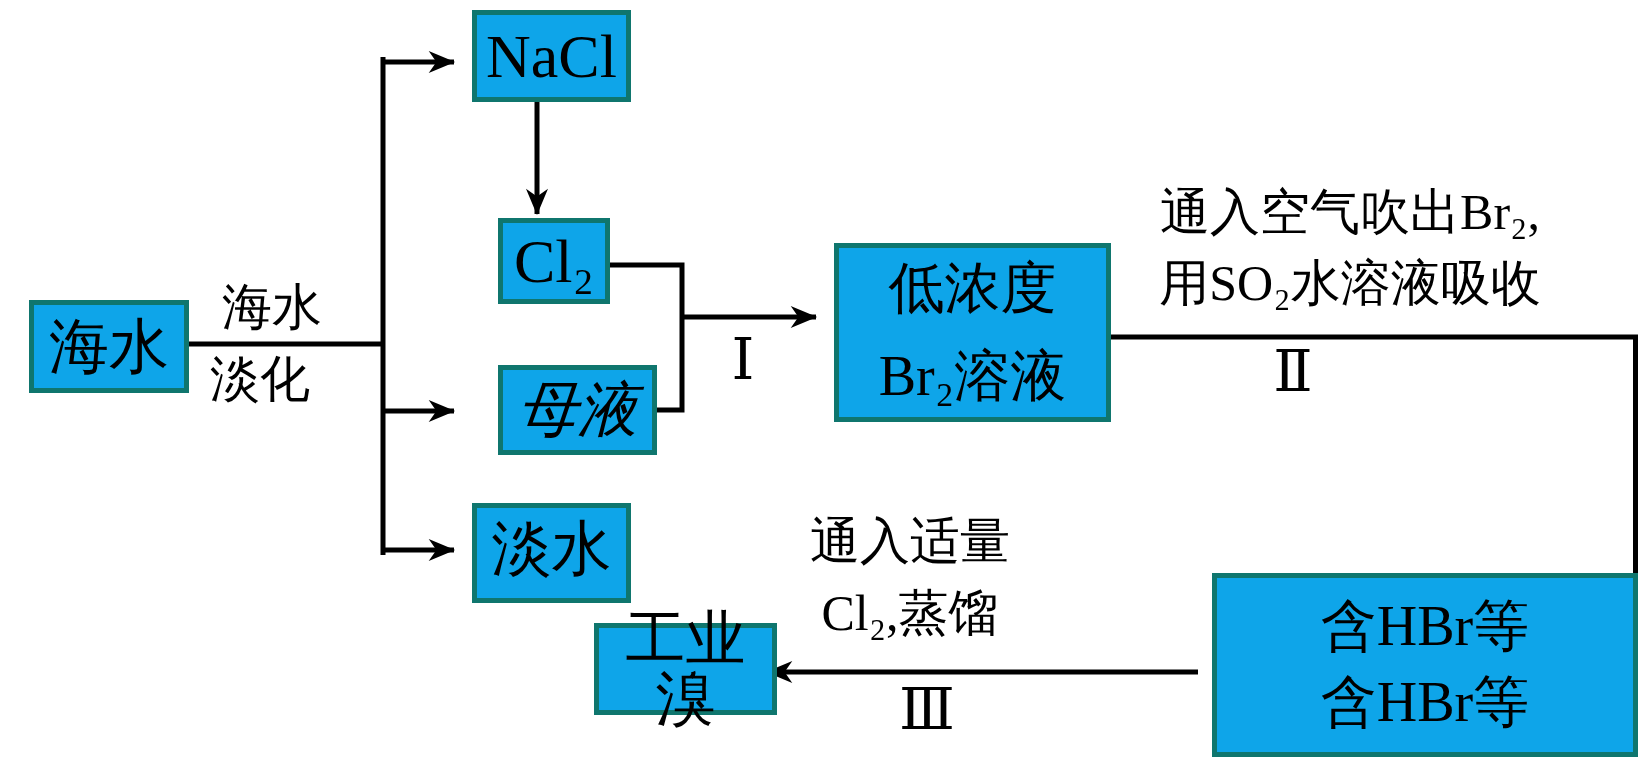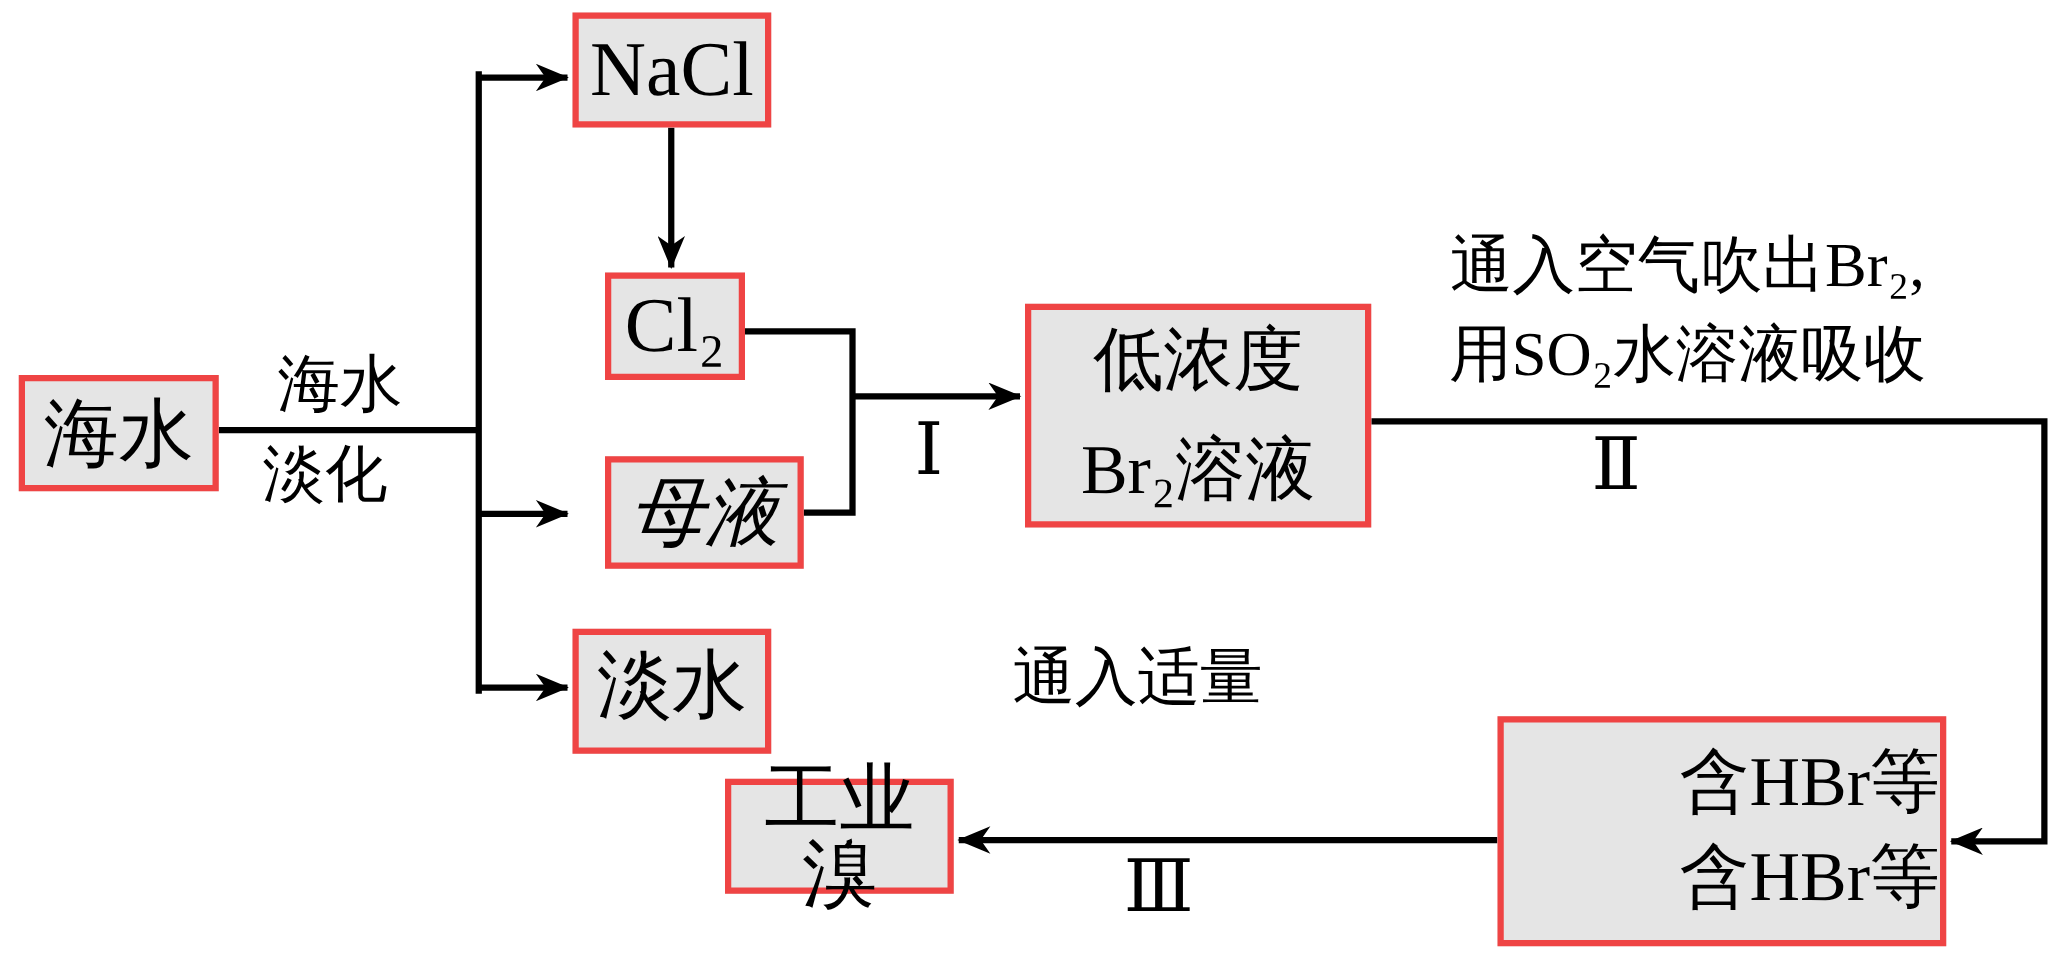--- a/index.html
+++ b/index.html
@@ -18,29 +18,30 @@
   }
   #wires {
     position: absolute;
     left: 0;
     top: 0;
     z-index: 0;
   }
   .node {
     position: absolute;
     box-sizing: border-box;
-    border: 5px solid #ef4444;
-    background: #e5e5e5;
+    border: 5px solid #0f766e;
+    background: #0ea5e9;
     display: flex;
     flex-direction: column;
     align-items: center;
     justify-content: center;
     text-align: center;
     z-index: 2;
     line-height: 1.0;
+    margin-left: 14px;
   }
   .node .t1 { font-size: 60px; }
   .node .formula { font-size: 62px; }
   .node.two-line .t1, .node.two-line .t2 {
     font-size: 56px;
     line-height: 1.35;
   }
   .lbl {
     position: absolute;
     text-align: center;
@@ -104,34 +105,35 @@
 
   <div class="node" style="left:458px; top:503px; width:159px; height:100px;font-family:Liberation Mono, monospace;">
     <span class="t1">淡水</span>
   </div>
 
   <div class="node two-line" style="left:820px; top:243px; width:277px; height:179px;gap:12px;">
     <span class="t1">低浓度</span>
     <span class="t2">Br₂溶液</span>
   </div>
 
-  <div class="node two-line" style="left:1198px; top:573px; width:359px; height:184px;align-items:flex-end;">
+  <div class="node two-line" style="left:1198px; top:573px; width:426px; height:184px;">
     <span class="t1">含HBr等</span>
     <span class="t2">含HBr等</span>
   </div>
 
   <div class="node" style="left:580px; top:623px; width:183px; height:92px;">
     <span class="t1">工业溴</span>
   </div>
 
   <div class="lbl lbl-cn" style="left:122px; top:280px; width:300px;">海水</div>
   <div class="lbl lbl-cn" style="left:110px; top:352px; width:300px;">淡化</div>
 
   <div class="lbl lbl-roman" style="left:693px; top:328px; width:100px;">Ⅰ</div>
 
   <div class="lbl lbl-cn" style="left:1040px; top:185px; width:620px;">通入空气吹出Br₂,</div>
   <div class="lbl lbl-cn" style="left:1040px; top:256px; width:620px;">用SO₂水溶液吸收</div>
   <div class="lbl lbl-roman" style="left:1243px; top:340px; width:100px;">Ⅱ</div>
 
   <div class="lbl lbl-cn" style="left:760px; top:514px; width:300px;">通入适量</div>
+  <div class="lbl lbl-cn" style="left:760px; top:586px; width:300px;">Cl₂,蒸馏</div>
   <div class="lbl lbl-roman" style="left:877px; top:678px; width:100px;">Ⅲ</div>
 
 </div>
 
 </body></html>

